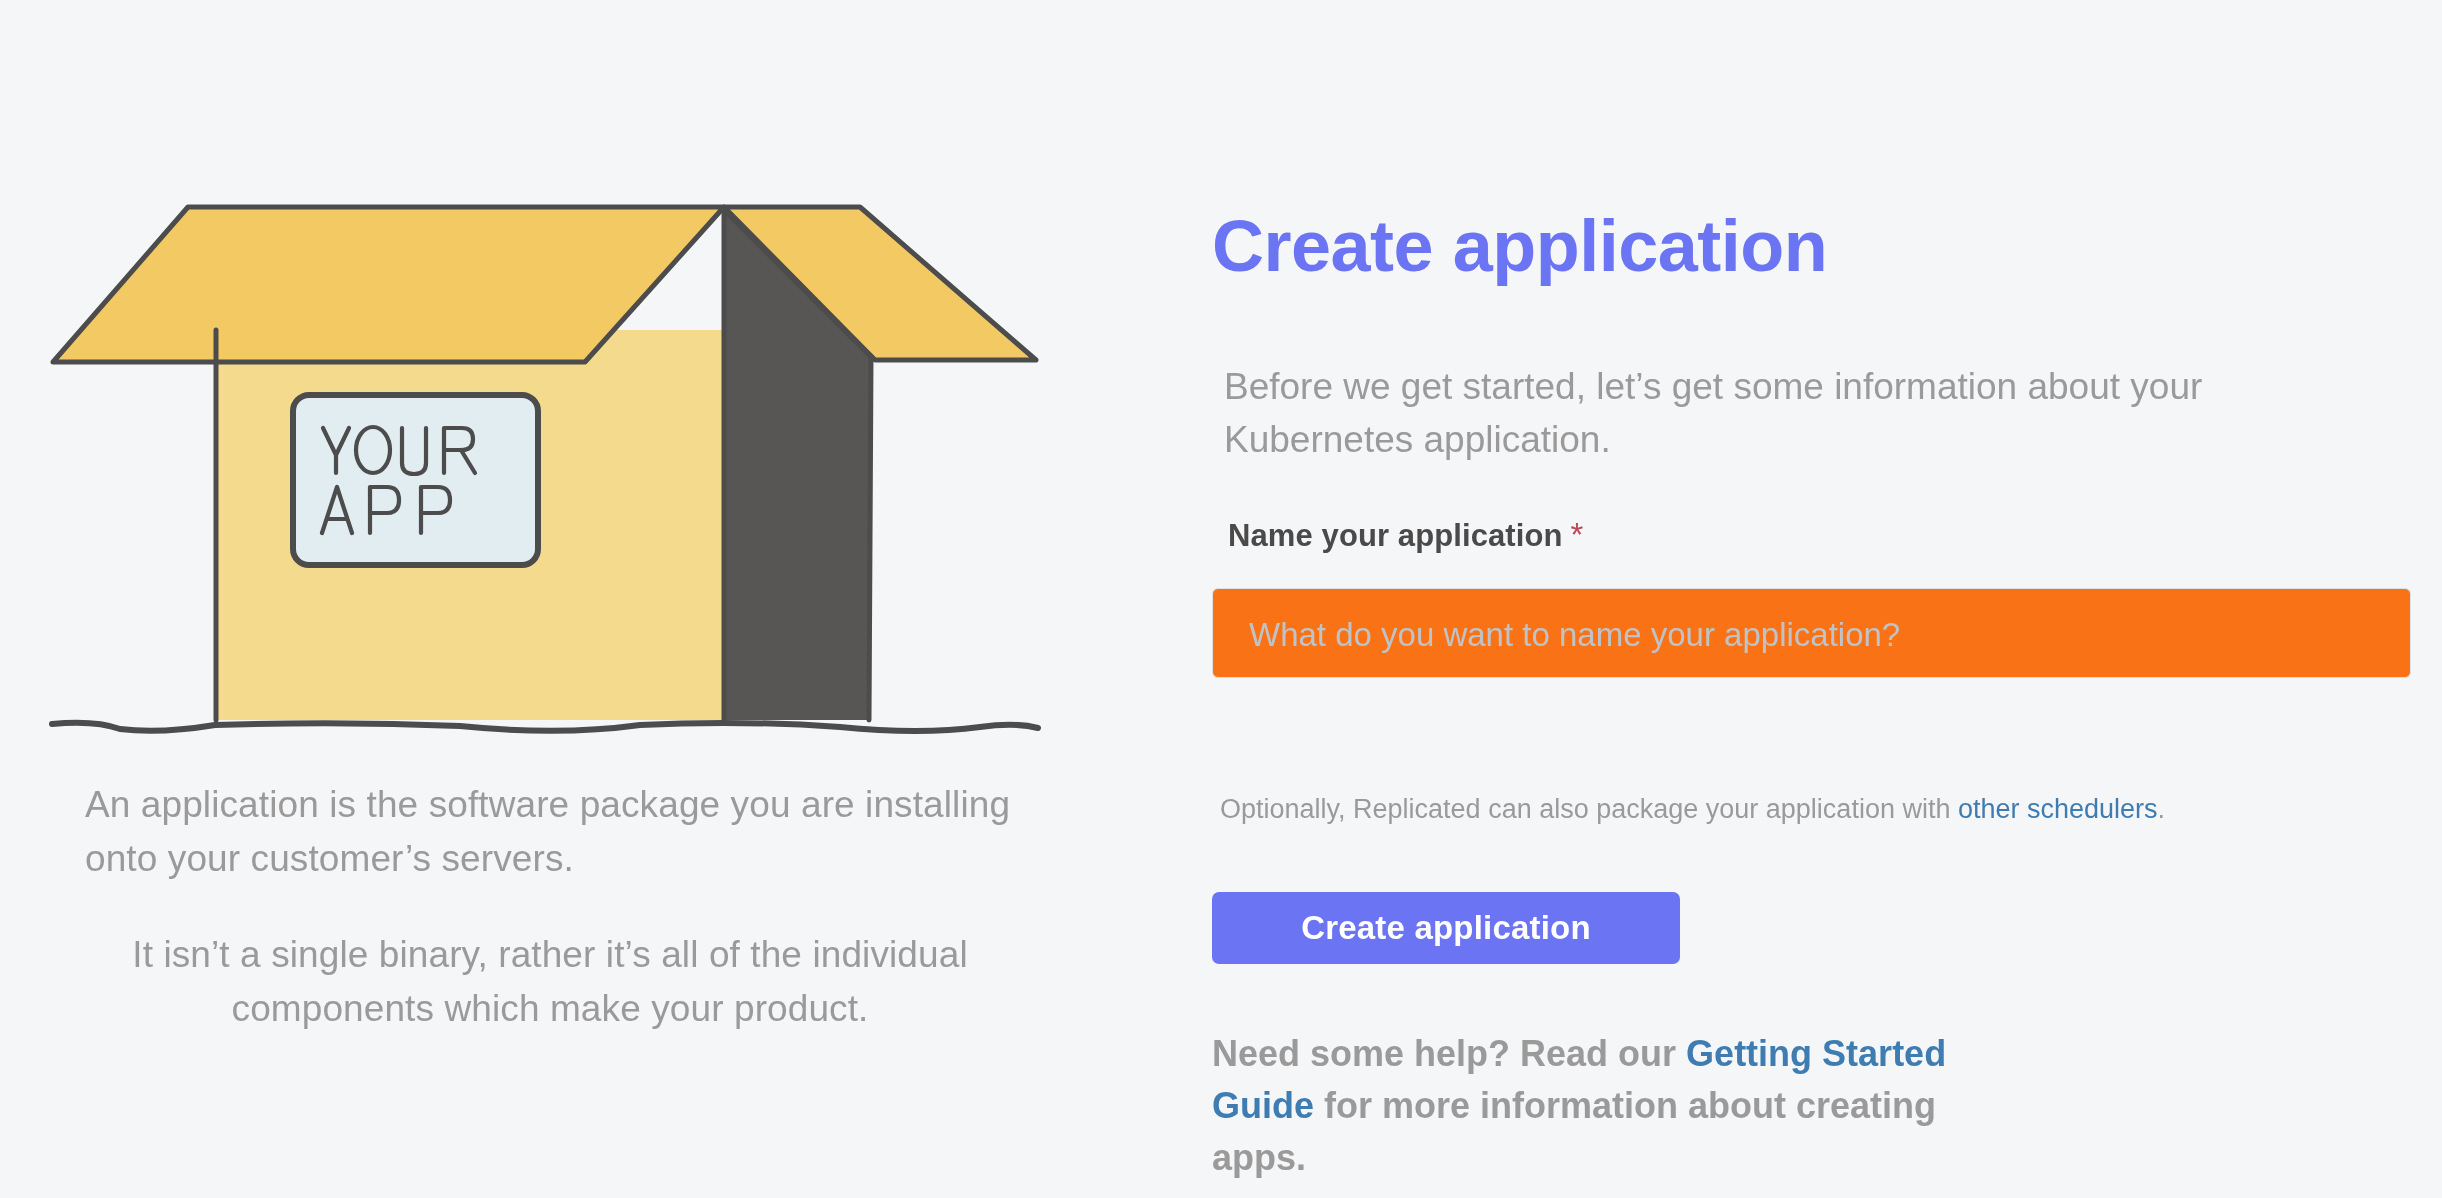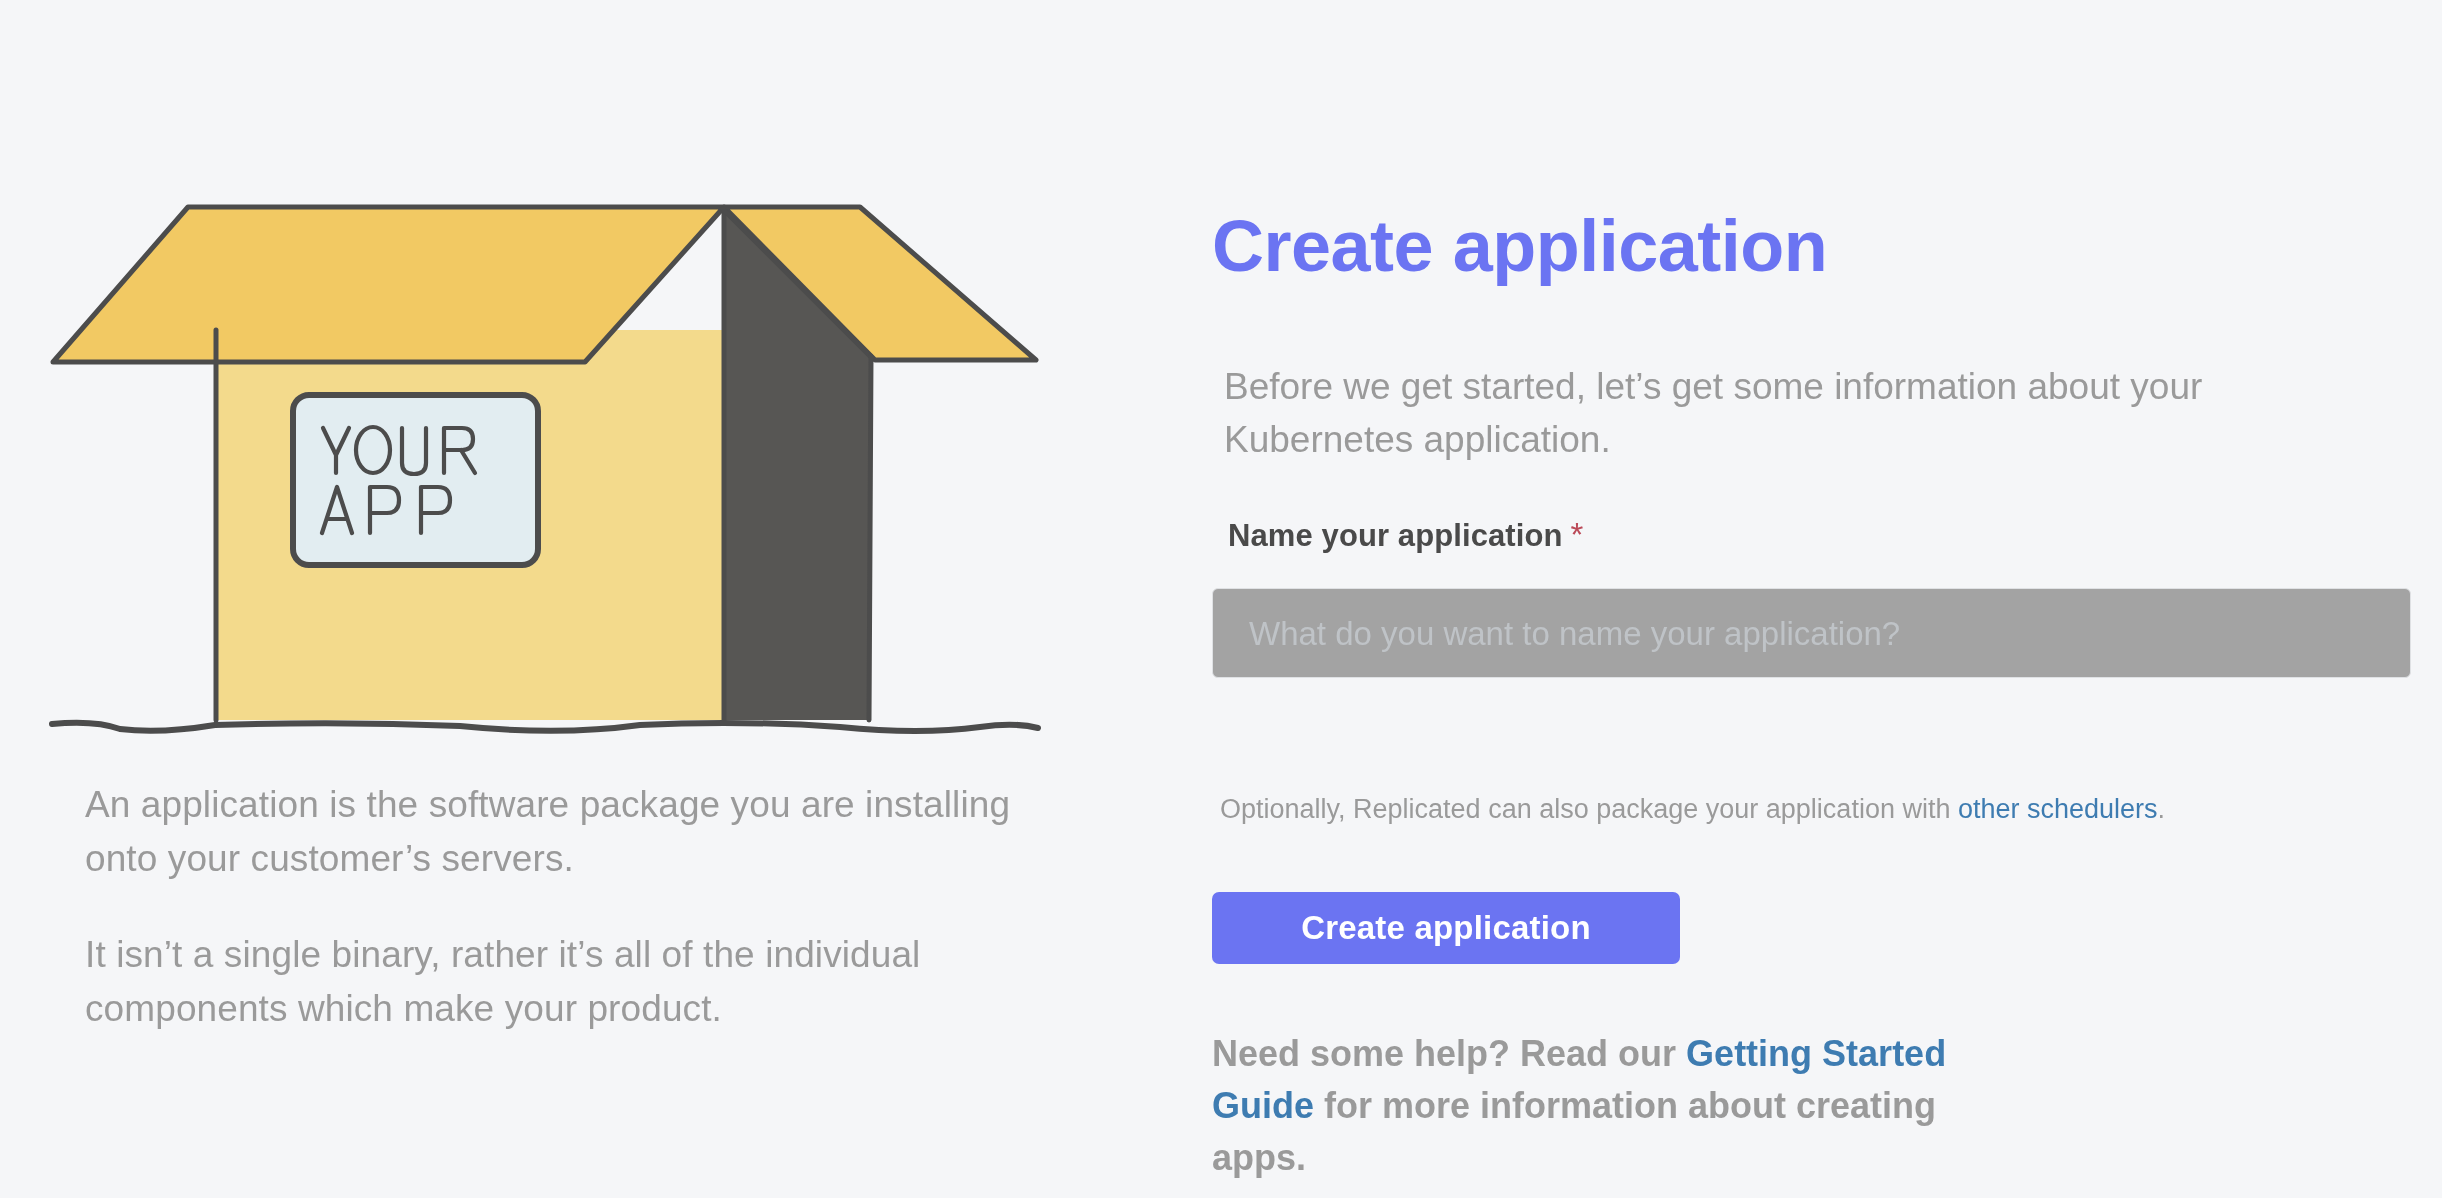--- a/index.html
+++ b/index.html
@@ -53,20 +53,21 @@
   .left-copy p {
     margin: 0 0 42px 0;
     font-size: 37px;
     line-height: 1.46;
     color: #9a9a9a;
     font-weight: 400;
     letter-spacing: 0.1px;
   }
   .left-copy p:last-child {
     margin-bottom: 0;
+    text-align: center;
   }
 
   
   .right-col {
     position: absolute;
     left: 1212px;
     top: 0px;
     width: 1200px;
     height: 1198px;
   }
@@ -113,26 +114,26 @@
     line-height: 1;
   }
 
   .name-input {
     position: absolute;
     left: 0px;
     top: 588px;
     width: 1199px;
     height: 90px;
     box-sizing: border-box;
-    background: #a3a3a3;
+    background: #f97316;
     border: 1px solid #dfe1e4;
     border-radius: 6px;
     padding: 4px 36px;
     font-family: "Liberation Sans", sans-serif;
-    font-size: 34px;
+    font-size: 39px;
     color: #4a4a4a;
     outline: none;
   }
   .name-input::placeholder {
     color: #bfc3c7;
     font-size: 33px;
   }
 
   .optional-note {
     position: absolute;

